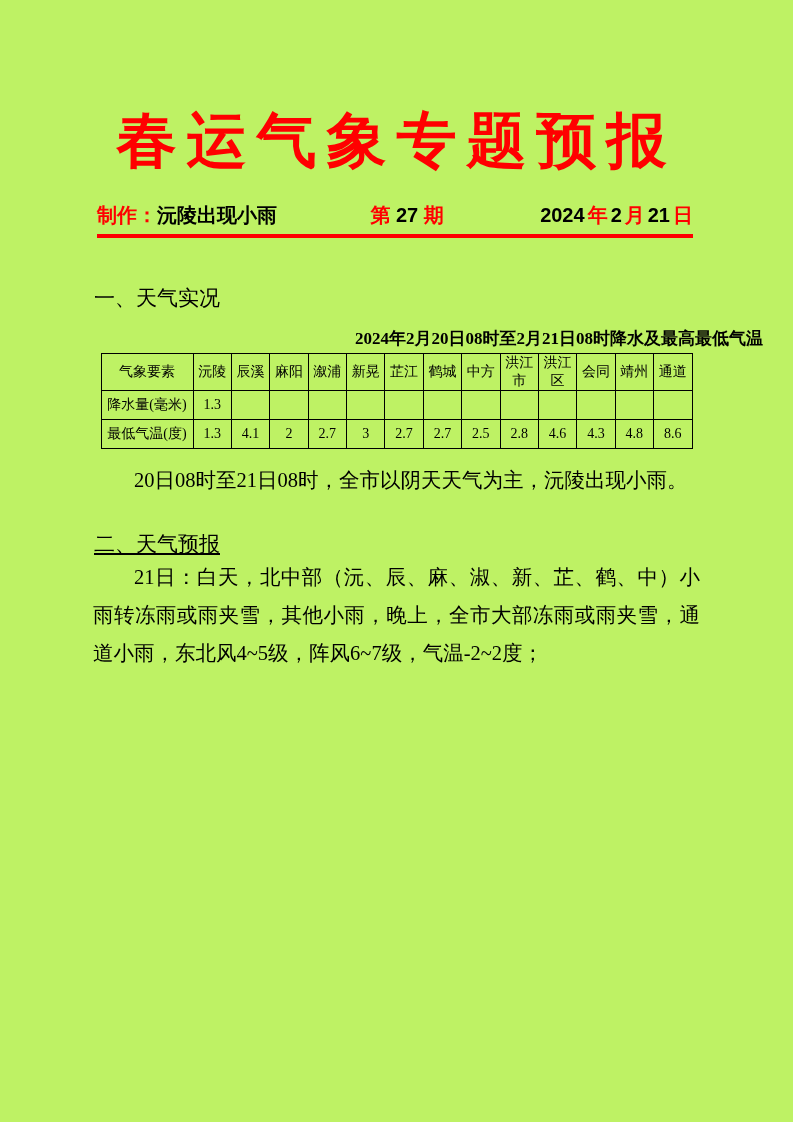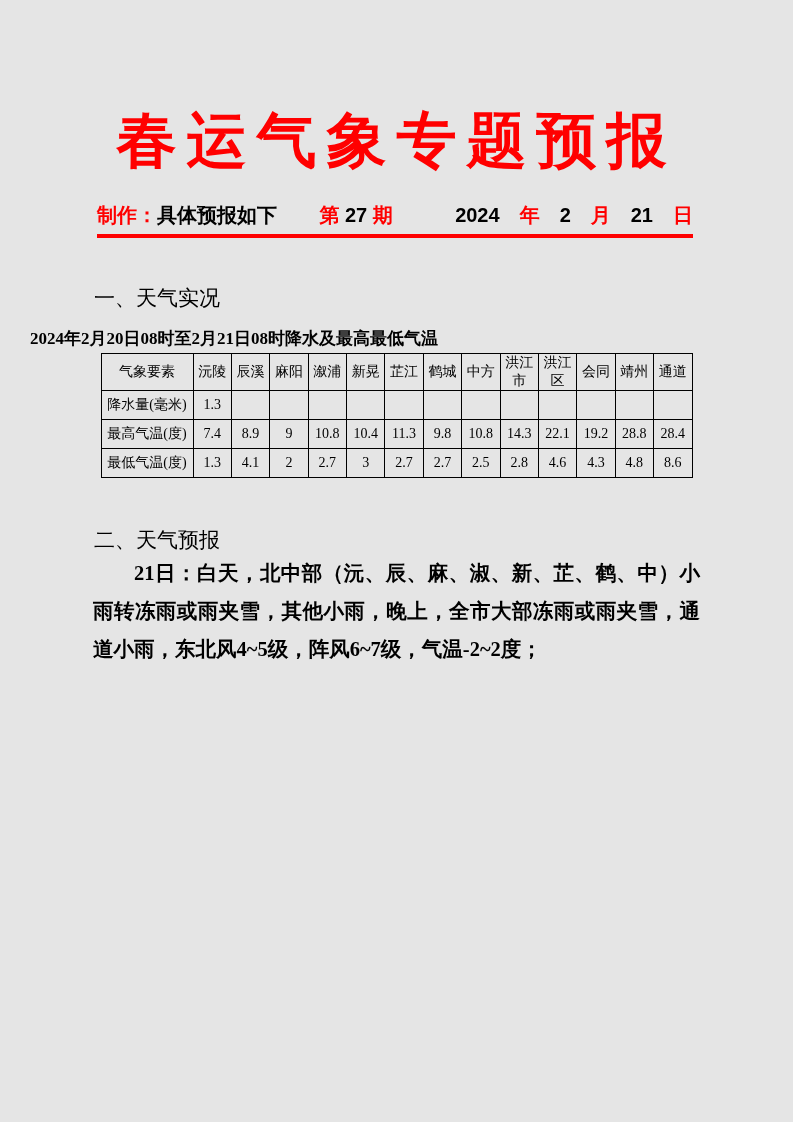--- a/index.html
+++ b/index.html
@@ -1,20 +1,20 @@
 <!DOCTYPE html>
 <html><head>
 <meta charset="utf-8">
 <style>
   html, body { margin: 0; padding: 0; background: #ffffff; }
   .page {
     position: relative;
     width: 793px; height: 1122px;
     margin: 0 auto;
-    background: #e5e5e5;
+    background: #bef264;
     overflow: hidden;
     font-family: "Liberation Serif", "DejaVu Serif", serif;
     color: #000000;
   }
   .doc-title {
     margin: 96px 0 0 0;
     text-align: center;
     font-family: "DejaVu Serif", "Liberation Serif", serif;
     font-size: 60px;
     line-height: 88px;
@@ -28,36 +28,36 @@
     justify-content: space-between;
     align-items: baseline;
     margin: 18px 100px 0 97px;
     font-family: "Liberation Sans", "DejaVu Sans", sans-serif;
     font-weight: bold;
     font-size: 20px;
     line-height: 26px;
     white-space: nowrap;
   }
   .red { color: #ff0000; }
-  .masthead .date span { margin-left: 20px; }
+  .masthead .date span { margin-left: 3px; }
   .red-rule {
     margin: 6px 100px 0 97px;
     height: 4px;
     background: #ff0000;
   }
   .section-heading {
     margin: 46px 93px 0 94px;
     font-family: "Liberation Sans", "DejaVu Sans", sans-serif;
     font-weight: normal;
     font-size: 21px;
     line-height: 28px;
   }
   .table-title {
     margin: 16px 30px 0 30px;
-    text-align: left;
+    text-align: right;
     font-weight: bold;
     font-size: 17px;
     line-height: 22px;
   }
   table.obs-table {
     margin: 3px auto 0 auto;
     width: 592px;
     border-collapse: collapse;
     table-layout: fixed;
     font-size: 14px;
@@ -70,35 +70,35 @@
     overflow: hidden;
   }
   table.obs-table .label-col { width: 92px; }
   .body-par {
     margin: 12px 93px 0 93px;
     font-size: 20.5px;
     line-height: 38px;
     text-align: justify;
     text-indent: 2em;
   }
-  .body-par.flow { margin-top: 0; font-weight: bold; }
-  .section2-heading { margin-top: 48px; }
+  .body-par.flow { margin-top: 0; }
+  .section2-heading { margin-top: 31px; text-decoration: underline; }
   .intro-par { margin-top: 7px; }
   b.lead { font-weight: bold; }
 </style>
 </head>
 <body>
 
 <div class="page">
 
   <div class="doc-title">春运气象专题预报</div>
 
   <div class="masthead">
     <span>
-      <span class="red">制作：</span><span>具体预报如下</span>
+      <span class="red">制作：</span><span>沅陵出现小雨</span>
     </span>
     <span>
       <span class="red">第</span>
       <span>27</span>
       <span class="red">期</span>
     </span>
     <span class="date">
       <span>2024</span><span class="red">年</span><span>2</span><span class="red">月</span><span>21</span><span class="red">日</span>
     </span>
   </div>
@@ -153,53 +153,38 @@
         <td></td>
         <td></td>
         <td></td>
         <td></td>
         <td></td>
         <td></td>
         <td></td>
         <td></td>
       </tr>
       <tr>
-        <td>最高气温(度)</td>
-        <td>7.4</td>
-        <td>8.9</td>
-        <td>9</td>
-        <td>10.8</td>
-        <td>10.4</td>
-        <td>11.3</td>
-        <td>9.8</td>
-        <td>10.8</td>
-        <td>14.3</td>
-        <td>22.1</td>
-        <td>19.2</td>
-        <td>28.8</td>
-        <td>28.4</td>
-      </tr>
-      <tr>
         <td>最低气温(度)</td>
         <td>1.3</td>
         <td>4.1</td>
         <td>2</td>
         <td>2.7</td>
         <td>3</td>
         <td>2.7</td>
         <td>2.7</td>
         <td>2.5</td>
         <td>2.8</td>
         <td>4.6</td>
         <td>4.3</td>
         <td>4.8</td>
         <td>8.6</td>
       </tr>
     </tbody>
   </table>
 
+  <p class="body-par">20日08时至21日08时，全市以阴天天气为主，沅陵出现小雨。</p>
 
   <div class="section-heading section2-heading">二、天气预报</div>
 
 
   <p class="body-par flow">21日：白天，北中部（沅、辰、麻、淑、新、芷、鹤、中）小雨转冻雨或雨夹雪，其他小雨，晚上，全市大部冻雨或雨夹雪，通道小雨，东北风4~5级，阵风6~7级，气温-2~2度；</p>
 
 </div>
 
 </body></html>

